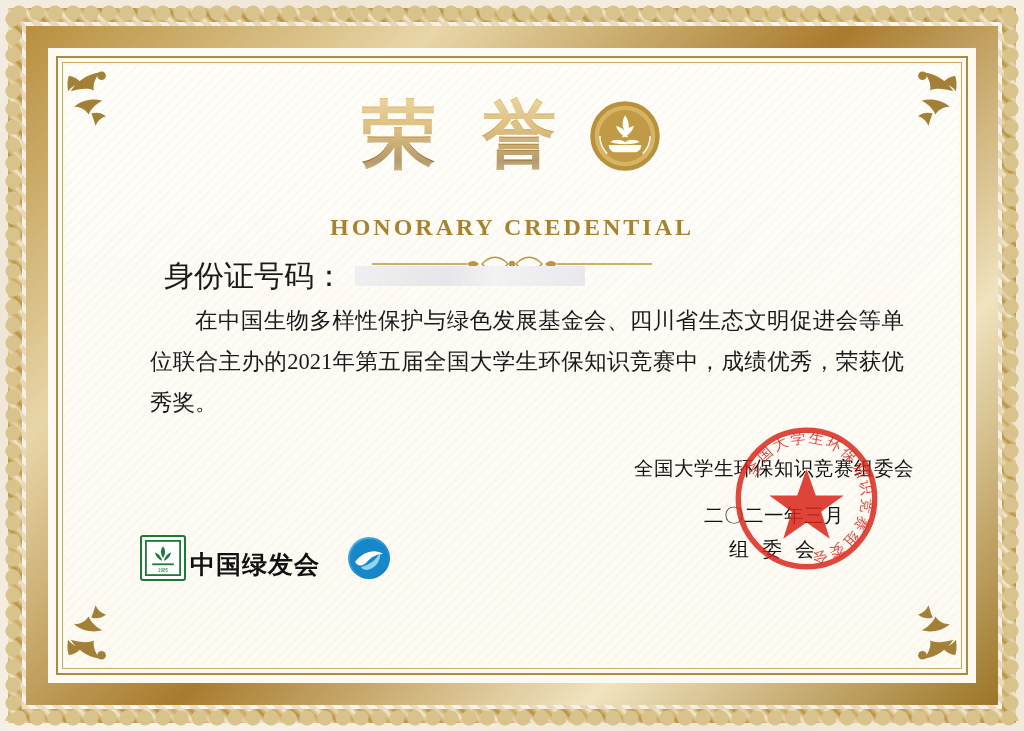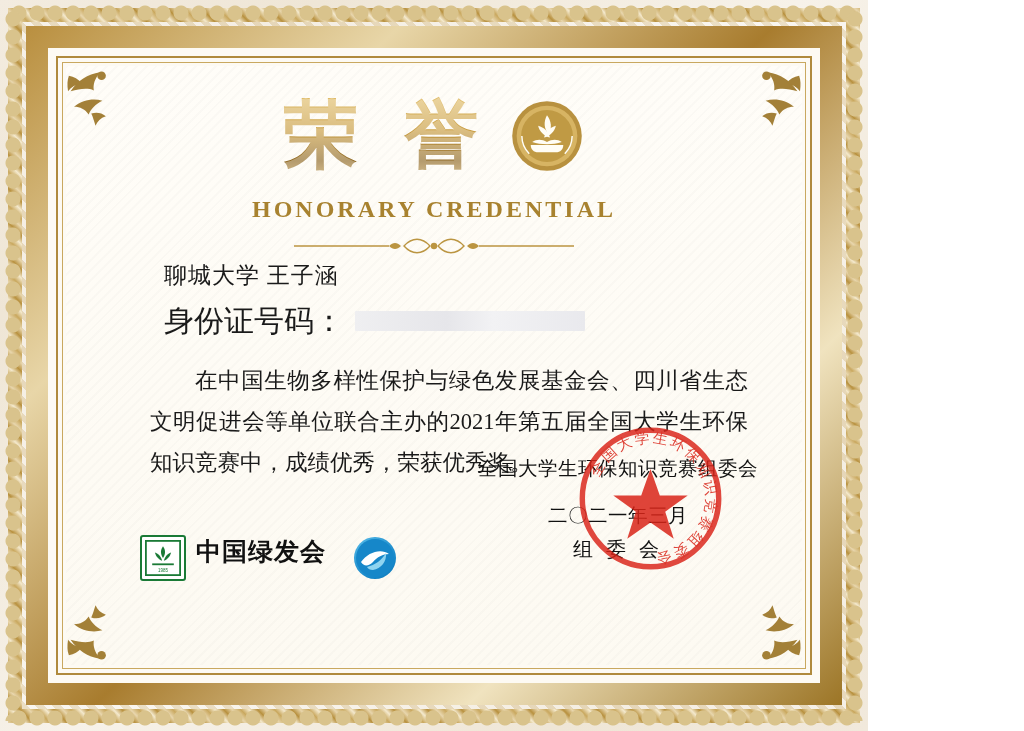--- a/index.html
+++ b/index.html
@@ -7,21 +7,21 @@
   body{
     width:1024px;height:731px;
     background:#ffffff;
     font-family:"Liberation Serif", serif;
     overflow:hidden;
   }
 
   
   .certificate{
     position:relative;
-    width:868px;height:731px;
+    width:1024px;height:731px;
     box-sizing:border-box;
     background:
       linear-gradient(135deg,#f3ece0 0%, #efe6d6 20%, #f7f2e9 50%, #efe6d6 80%, #f1e9dc 100%);
     overflow:hidden;
   }
 
   
   .frame-outer{
     position:absolute;left:8px;top:8px;right:8px;bottom:8px;
     border:14px solid transparent;
@@ -95,21 +95,21 @@
     font-family:"Liberation Serif", serif;
     font-size:74px;font-weight:bold;letter-spacing:14px;
     background:linear-gradient(180deg,#e9c97a 0%,#c79a3c 45%,#8d6620 75%,#d9b467 100%);
     -webkit-background-clip:text;background-clip:text;color:transparent;
     text-shadow:0 1px 0 rgba(255,255,255,.35);
   }
   .emblem{
     width:74px;height:74px;flex:0 0 74px;position:relative;
   }
   .title-en{
-    margin-top:10px;
+    margin-top:28px;
     font-family:"Liberation Serif", serif;
     font-size:24px;letter-spacing:3px;font-weight:bold;
     color:#a8822f;
   }
   .divider{
     margin:12px auto 0;width:300px;height:22px;color:#bb9541;
   }
 
   
   .body{
@@ -120,29 +120,29 @@
     line-height:41px;
   }
   .line-name{margin:0 0 4px 14px;font-size:23px;letter-spacing:1px;}
   .line-id{margin:0 0 4px 14px;font-size:30px;display:flex;align-items:center;gap:7px;}
   .redact{
     display:inline-block;width:230px;height:20px;margin-left:4px;
     background:linear-gradient(90deg,#efeff1,#e6e6ea 40%,#f2f2f4 60%,#e9e9ed);
     filter:blur(0.4px);
     border-radius:1px;
   }
-  .para{margin:19px 0 0 0;text-align:justify;text-indent:2em;}
+  .para{margin:4px 0 0 0;text-align:justify;text-indent:2em;}
   .para2{margin:6px 0 0 0;text-indent:2em;}
 
   
   .footer{
     position:absolute;left:140px;bottom:150px;
     display:flex;align-items:center;gap:28px;
   }
-  .org{display:flex;align-items:flex-start;gap:10px;}
+  .org{display:flex;align-items:flex-end;gap:4px;}
   .org-label{
     font-size:25px;font-weight:bold;color:#111;
     font-family:"Liberation Serif", serif;letter-spacing:1px;
   }
   .logo-green{
     width:42px;height:42px;border:2px solid #1a7a36;border-radius:3px;
     background:#fff;position:relative;display:flex;align-items:center;justify-content:center;
   }
   .logo-blue{
     width:42px;height:42px;border-radius:50%;
@@ -247,21 +247,20 @@
         <path d="M120 11c8-9 18-9 26 0-8 9-18 9-26 0z"></path>
         <path d="M154 11c8-9 18-9 26 0-8 9-18 9-26 0z"></path>
         <circle cx="150" cy="11" r="3.2" fill="currentColor" stroke="none"></circle>
         <path d="M105 11c4-4 8-4 12 0-4 4-8 4-12 0z" fill="currentColor" stroke="none"></path>
         <path d="M183 11c4-4 8-4 12 0-4 4-8 4-12 0z" fill="currentColor" stroke="none"></path>
       </g>
     </svg>
   </div>
 
   <div class="body">
-    <div class="line-name">聊城大学  王子涵</div>
     <div class="line-id">
       <span>身份证号码：</span>
       <span class="redact"></span>
     </div>
     <p class="para">在中国生物多样性保护与绿色发展基金会、四川省生态文明促进会等单位联合主办的2021年第五届全国大学生环保知识竞赛中，成绩优秀，荣获优秀奖。</p>
   </div>
 
   <div class="footer">
     <div class="org">
       <span class="logo-green">

